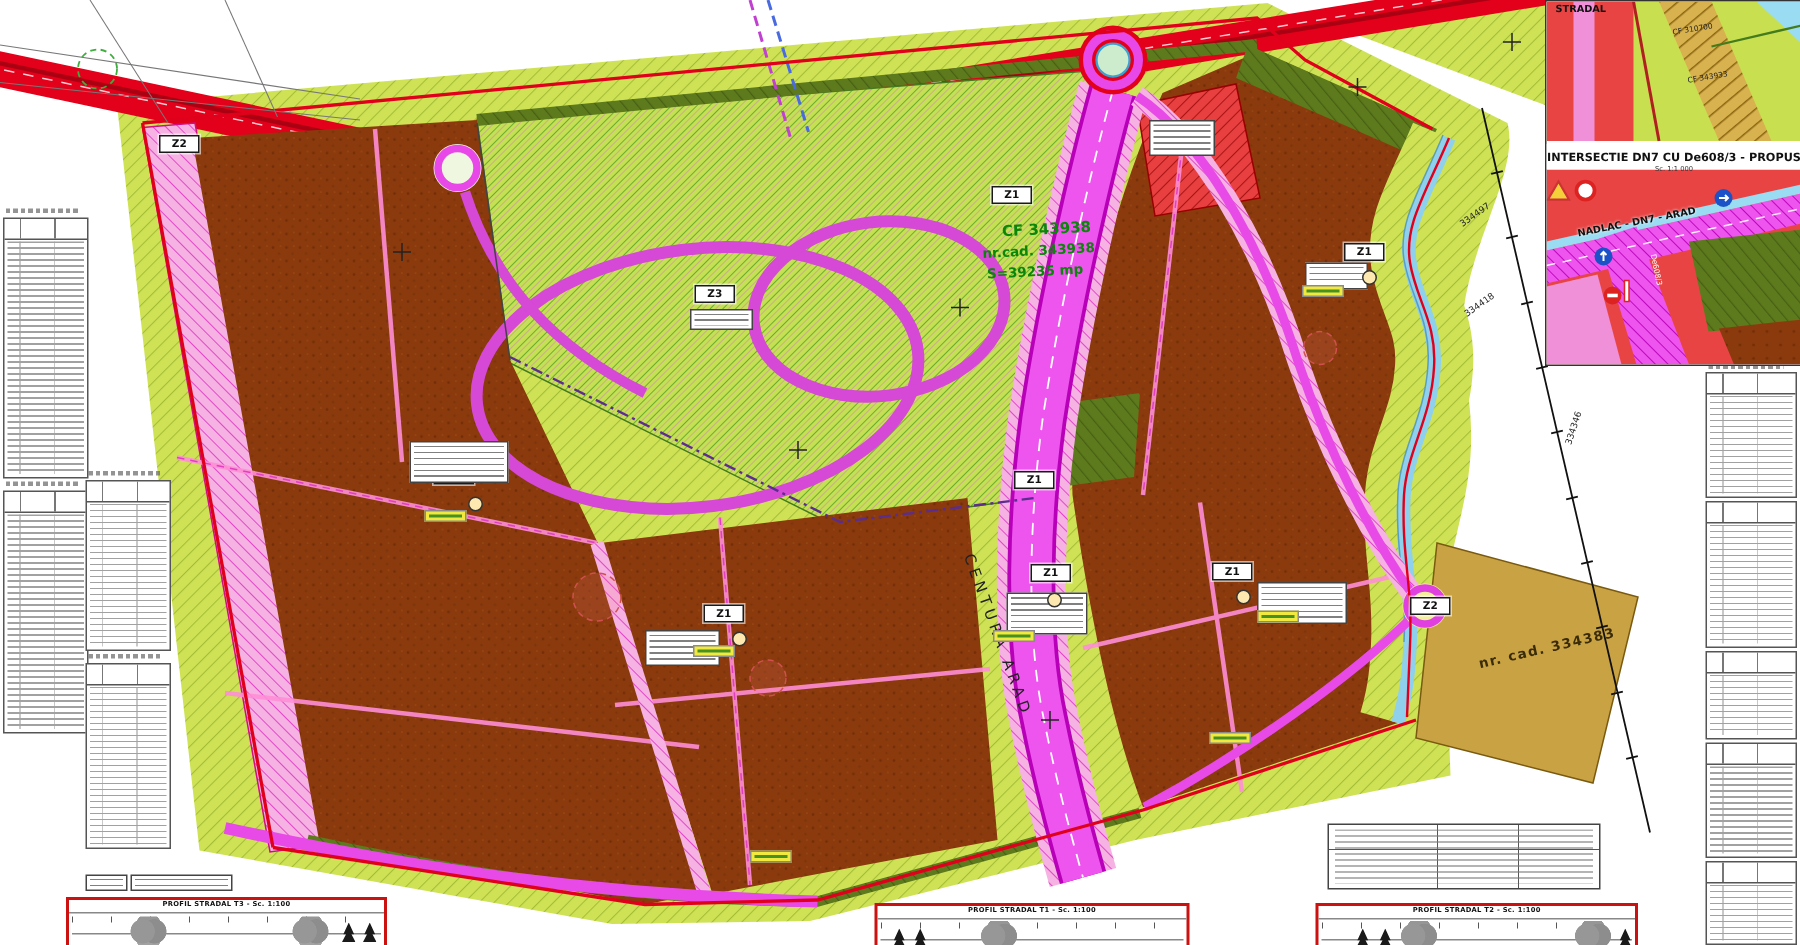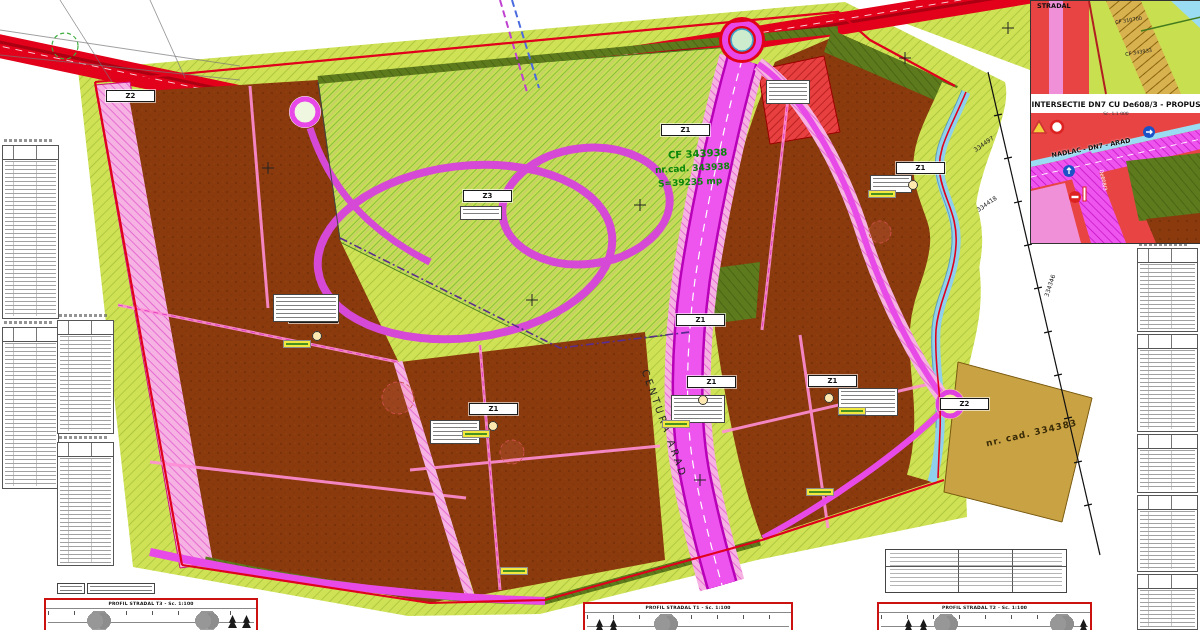--- a/index.html
+++ b/index.html
@@ -3,21 +3,21 @@
 <meta charset="utf-8">
 <style>
   html,body{margin:0;padding:0;background:#fff;}
   #stage{position:relative;width:1200px;height:630px;background:#fff;overflow:hidden;
          font-family:"DejaVu Sans",sans-serif;}
   svg{position:absolute;left:0;top:0;}
 
   
   .zlab{position:absolute;min-width:17px;height:10px;background:#fff;border:1px solid #1a1a1a;
         font:bold 7px "DejaVu Sans",sans-serif;color:#111;text-align:center;line-height:10px;
-        padding:0 15px;box-shadow:0 0 0 1px rgba(255,255,255,.6);}
+        padding:0 4px;box-shadow:0 0 0 1px rgba(255,255,255,.6);}
 
   
   .gtx{position:absolute;color:#0a860a;font-weight:bold;transform:rotate(-3deg);white-space:nowrap;}
 
   
   .abox{position:absolute;background:#fff;border:1px solid #444;}
   .abox::after{content:"";position:absolute;left:2px;right:2px;top:2px;bottom:2px;
         background:repeating-linear-gradient(to bottom,#555 0 1px,transparent 1px 4px);opacity:.75;}
 
   

